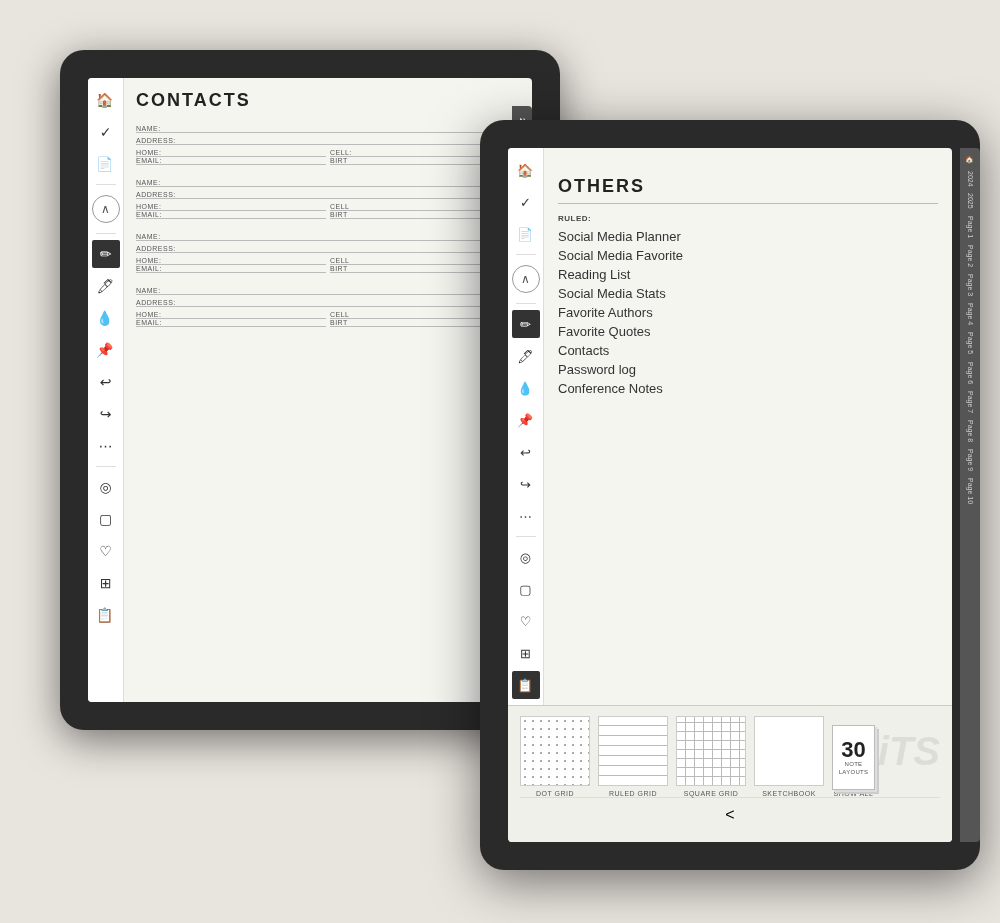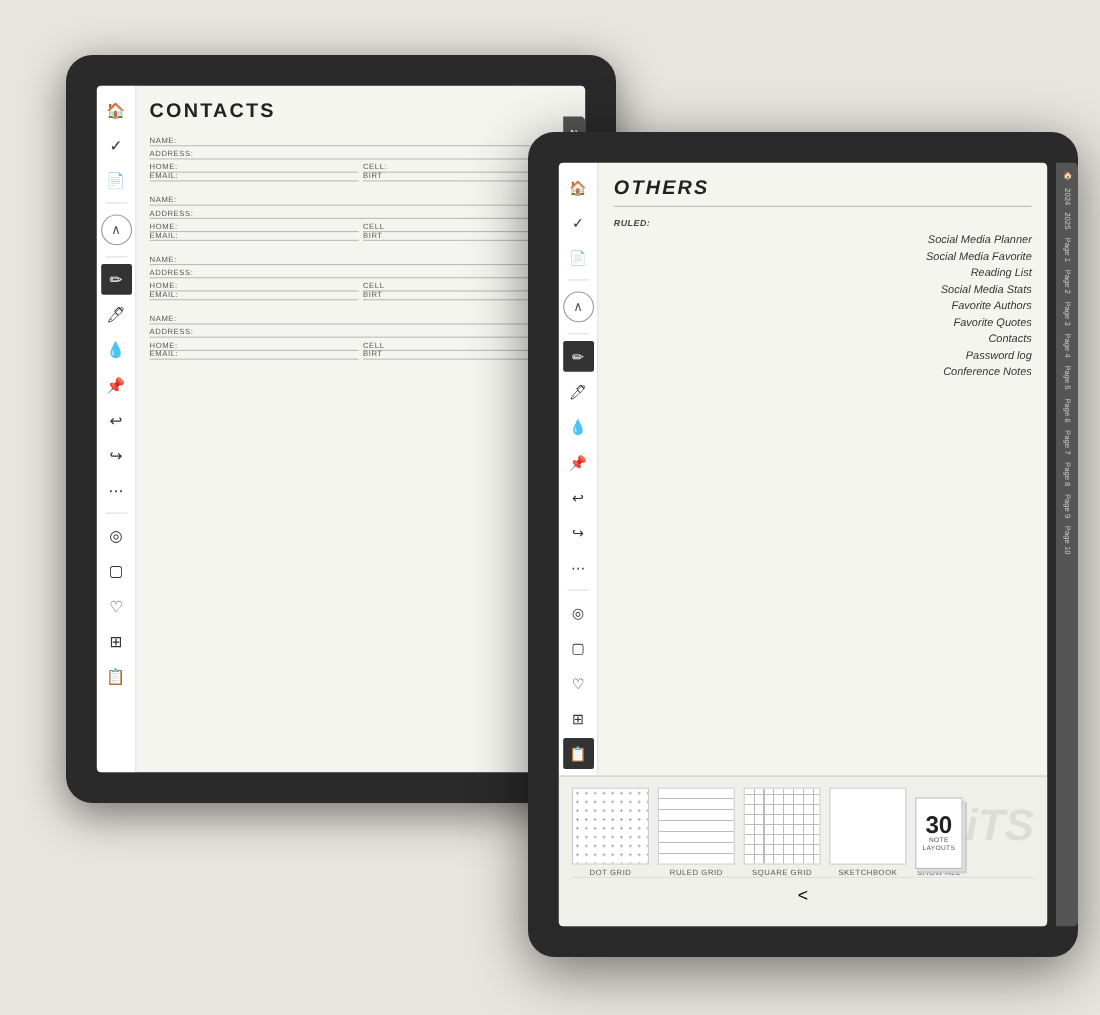--- a/index.html
+++ b/index.html
@@ -264,23 +264,22 @@
     .front-main {
       flex: 1;
       display: flex;
       flex-direction: column;
       overflow: hidden;
     }
 
     
     .others-section {
       flex: 1;
-      padding: 12px 14px;
-      overflow: hidden;
-      font-style: italic;
+      padding: 28px 14px;
+      overflow: hidden;
     }
 
     .others-title {
       font-size: 18px;
       font-weight: bold;
       letter-spacing: 2px;
       color: #222;
       margin-bottom: 10px;
       border-bottom: 1px solid #bbb;
       padding-bottom: 6px;
@@ -288,25 +287,24 @@
 
     .others-category {
       font-size: 8px;
       font-weight: bold;
       color: #444;
       letter-spacing: 0.5px;
       margin-bottom: 4px;
     }
 
     .others-item {
-      font-size: 10px;
+      font-size: 13px;
       color: #333;
       padding: 2px 0;
       cursor: pointer;
-      text-align: right;
     }
 
     
     .note-layouts-section {
       background: #f0f0eb;
       border-top: 1px solid #ccc;
       padding: 10px 12px;
       flex-shrink: 0;
     }
 

